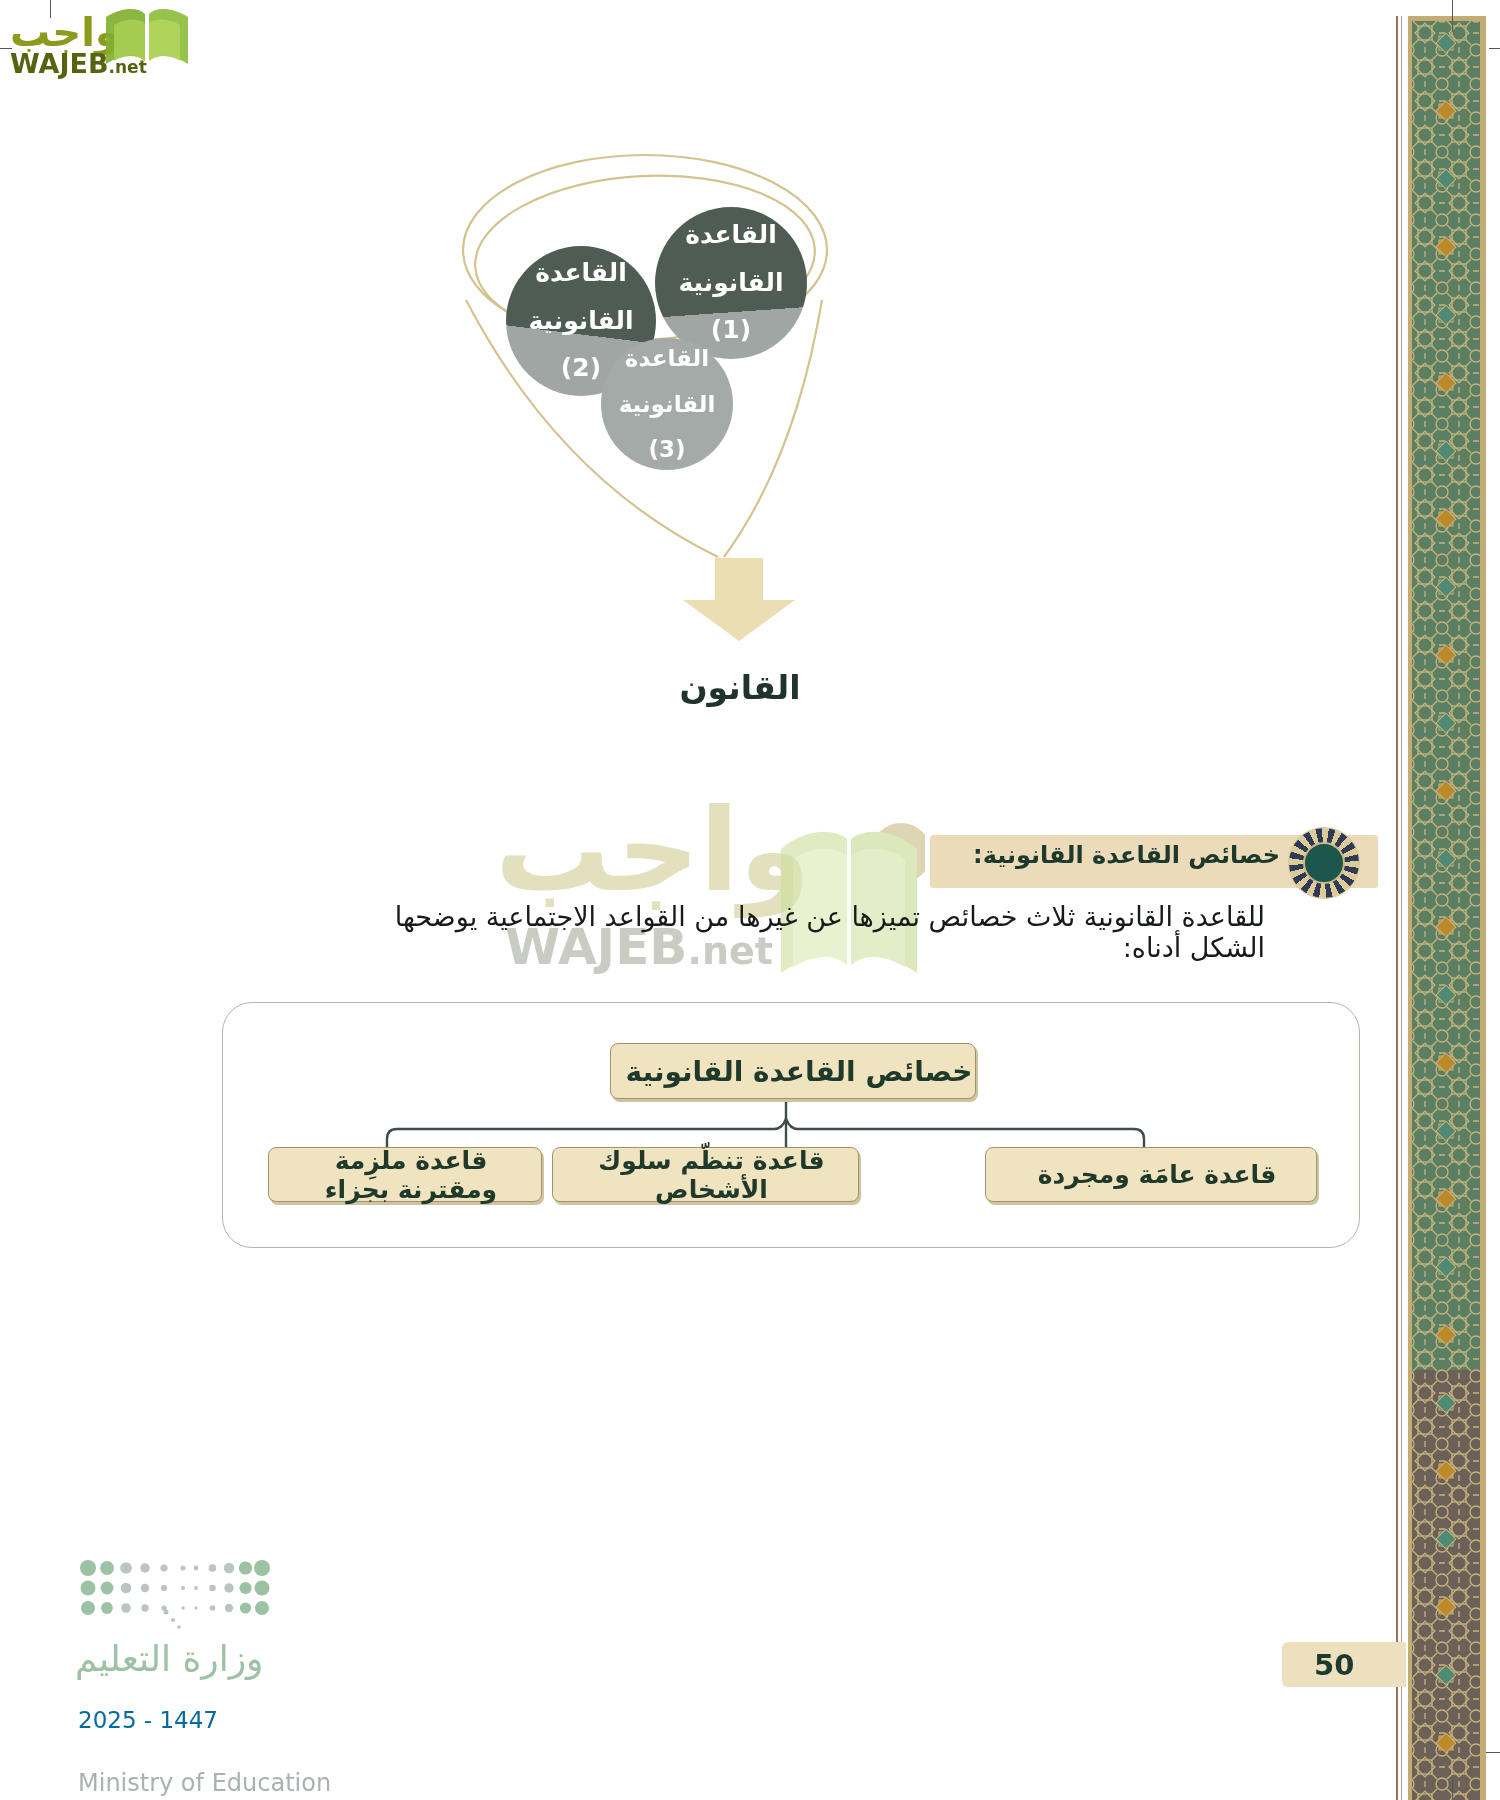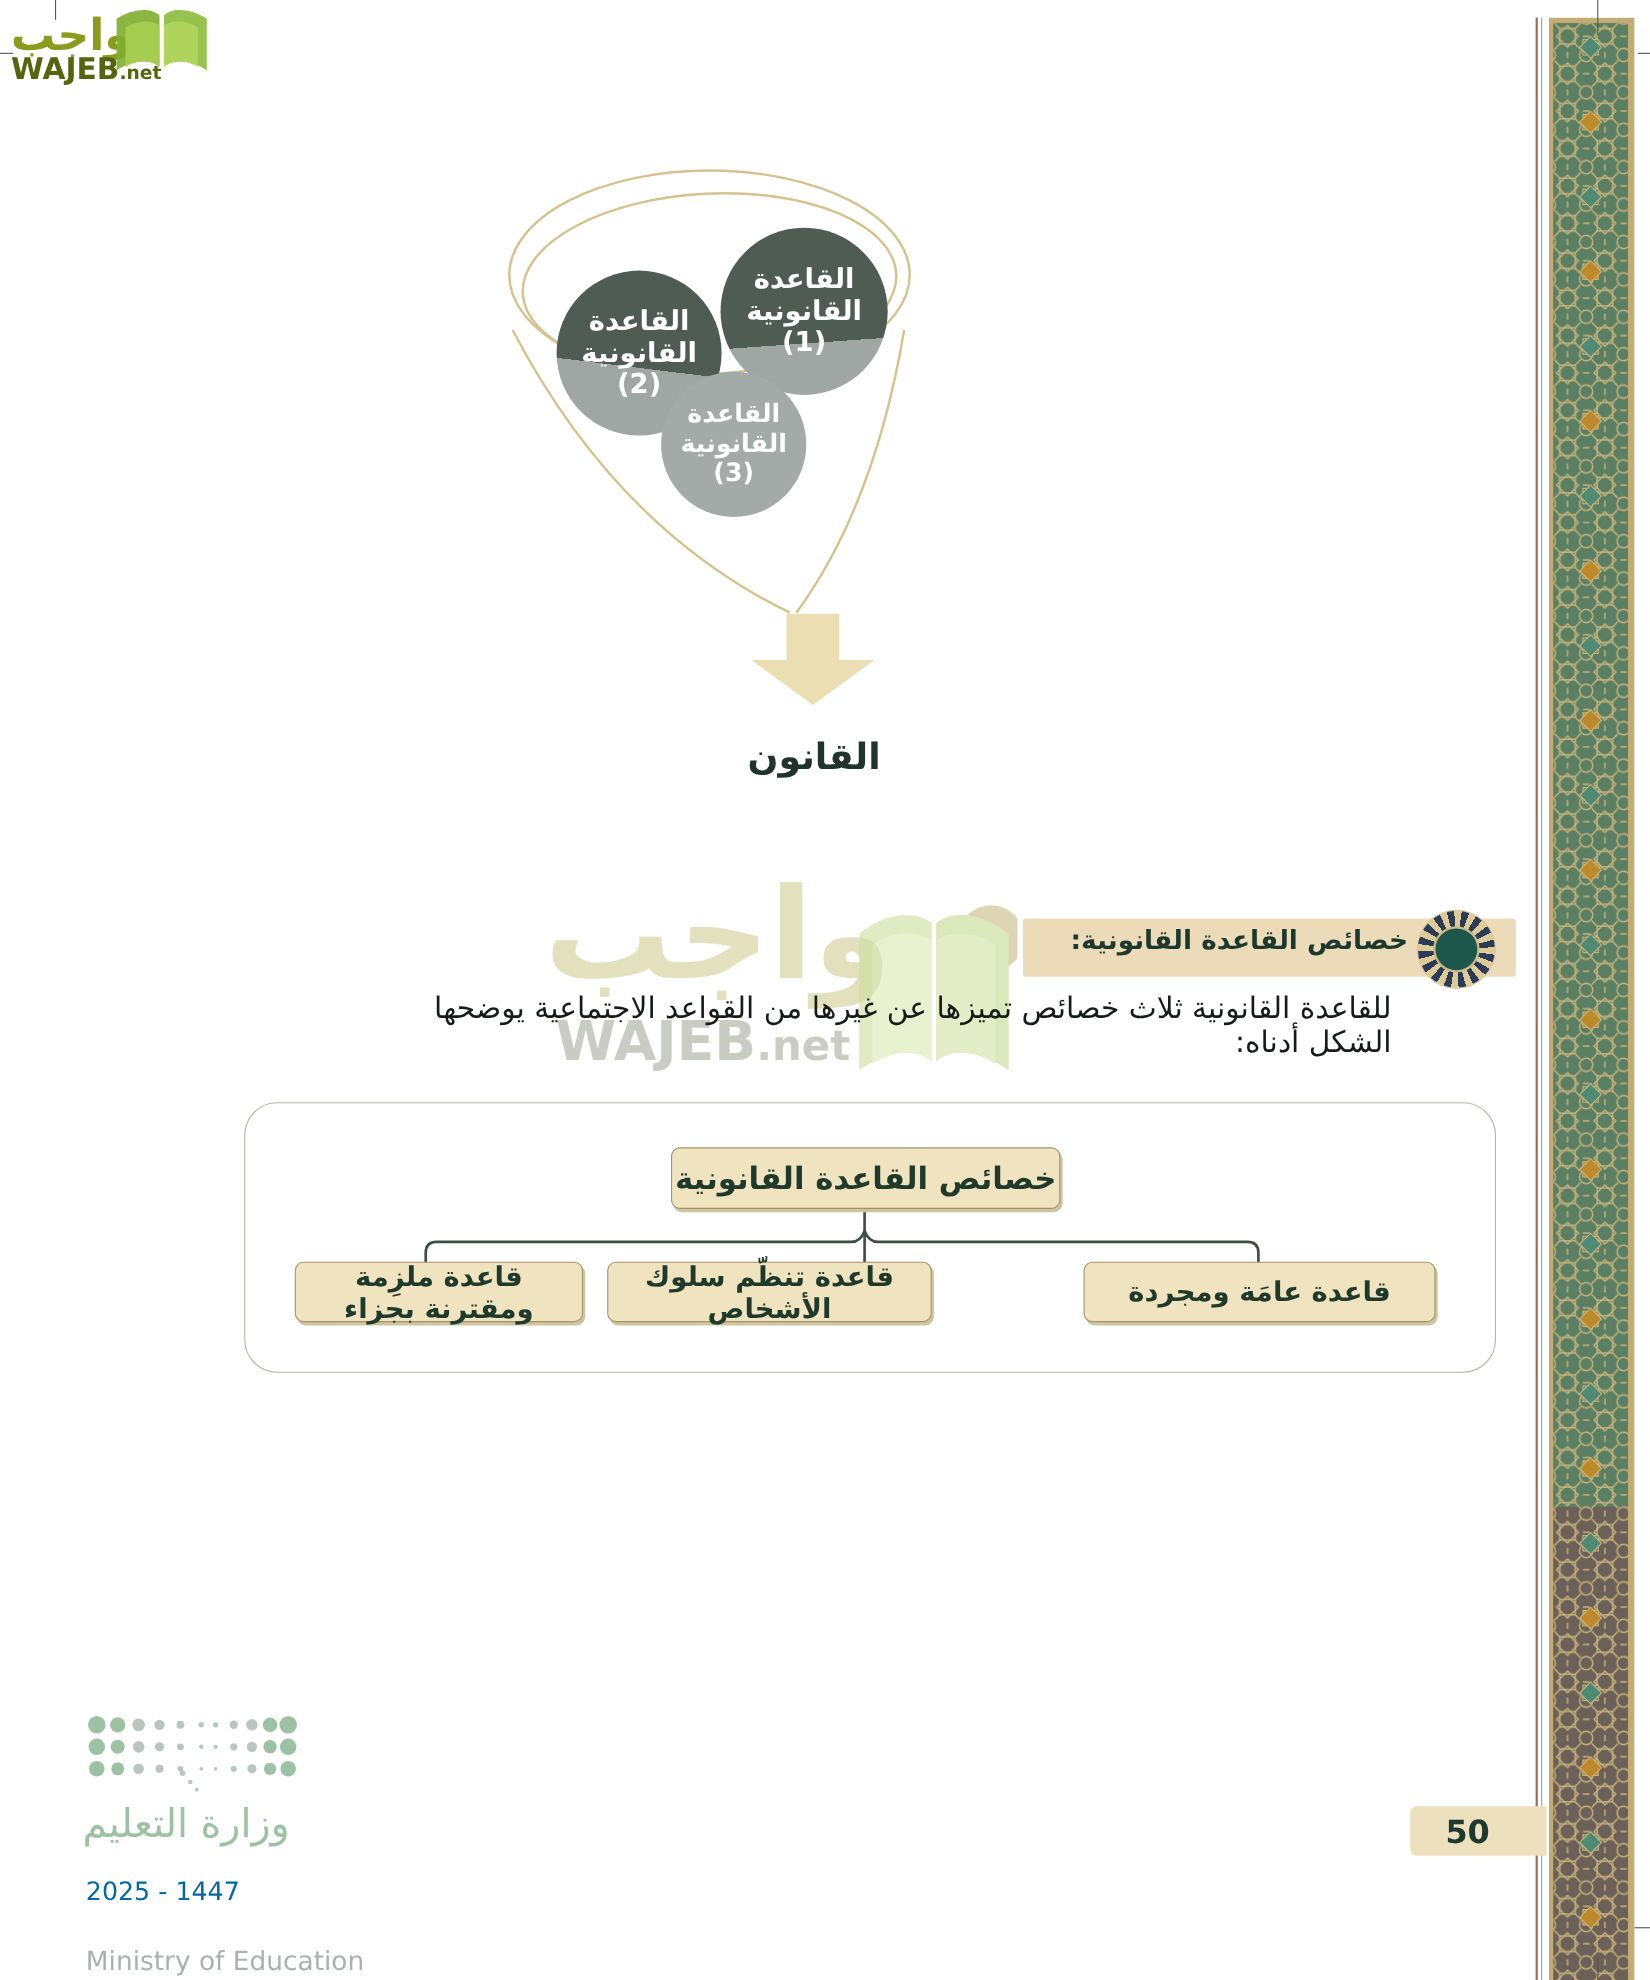--- a/index.html
+++ b/index.html
@@ -8,21 +8,21 @@
   .abs{position:absolute;}
   .rtl{direction:rtl;}
   
   .mark{position:absolute;background:#555;}
   
   .logo-ar{left:10px;top:12px;font-size:40px;font-weight:bold;color:#8a9b1e;line-height:1;}
   .logo-en{left:10px;top:50px;font-size:27px;font-weight:bold;color:#55650f;line-height:1;}
   .logo-en .tld{font-size:17px;}
   
   .circle{border-radius:50%;color:#fff;display:flex;flex-direction:column;align-items:center;
-          justify-content:center;text-align:right;font-weight:bold;line-height:1.15;}
+          justify-content:center;text-align:right;font-weight:bold;line-height:1.15;gap:19px;}
   .c1{left:655px;top:207px;width:152px;height:152px;font-size:25px;
       background:linear-gradient(176deg,#4e5c54 0 68%,#a0a6a3 68% 100%);}
   .c2{left:506px;top:246px;width:150px;height:150px;font-size:25px;
       background:linear-gradient(187deg,#4e5c54 0 58%,#a0a6a3 58% 100%);}
   .c3{left:601px;top:338px;width:132px;height:132px;font-size:23px;background:#a4aaa7;}
   .law-label{left:640px;top:668px;width:200px;text-align:center;font-size:33px;font-weight:bold;color:#20332c;}
   
   .band{left:930px;top:835px;width:448px;height:53px;background:#ecdbb8;border-radius:3px;z-index:1;}
   .heading{left:945px;top:841px;width:335px;text-align:right;font-size:24px;font-weight:bold;
            color:#1d392e;z-index:3;}
@@ -35,21 +35,21 @@
   
   .wm{z-index:2;pointer-events:none;}
   .wm-ar{left:495px;top:793px;font-size:115px;font-weight:bold;color:#d6d3a2;opacity:.7;line-height:1;}
   .wm-en{left:505px;top:922px;font-size:50px;font-weight:bold;color:#bcc0b3;opacity:.8;line-height:1;}
   .wm-en .tld{font-size:38px;}
   
   .chart-box{left:222px;top:1002px;width:1138px;height:246px;border:1.5px solid #b4b4aa;
              border-radius:30px;background:#fff;box-sizing:border-box;}
   .cbox{background:#f0e3c0;border:1px solid #a2946a;border-radius:8px;
         box-shadow:2px 3px 0 #cfc4a0;display:flex;align-items:center;justify-content:center;
-        font-weight:bold;color:#1f3a2b;text-align:center;z-index:2;}
+        font-weight:bold;color:#1f3a2b;text-align:center;z-index:2;padding-left:12px;}
   .cbox.title{left:610px;top:1043px;width:352px;height:54px;font-size:28px;}
   .cbox.child{height:53px;font-size:25px;top:1147px;}
   .child.r{left:985px;width:318px;}
   .child.m{left:552px;width:293px;}
   .child.l{left:268px;width:260px;}
   
   .page-tab{left:1282px;top:1642px;width:124px;height:45px;background:#ece0bf;border-radius:6px 0 0 6px;
             display:flex;align-items:center;z-index:4;}
   .page-tab span{font-size:29px;font-weight:bold;color:#1e3a2f;padding-left:32px;}
   .moe-ar{left:75px;top:1641px;font-size:36px;color:#9cc2a3;white-space:nowrap;line-height:1;}

